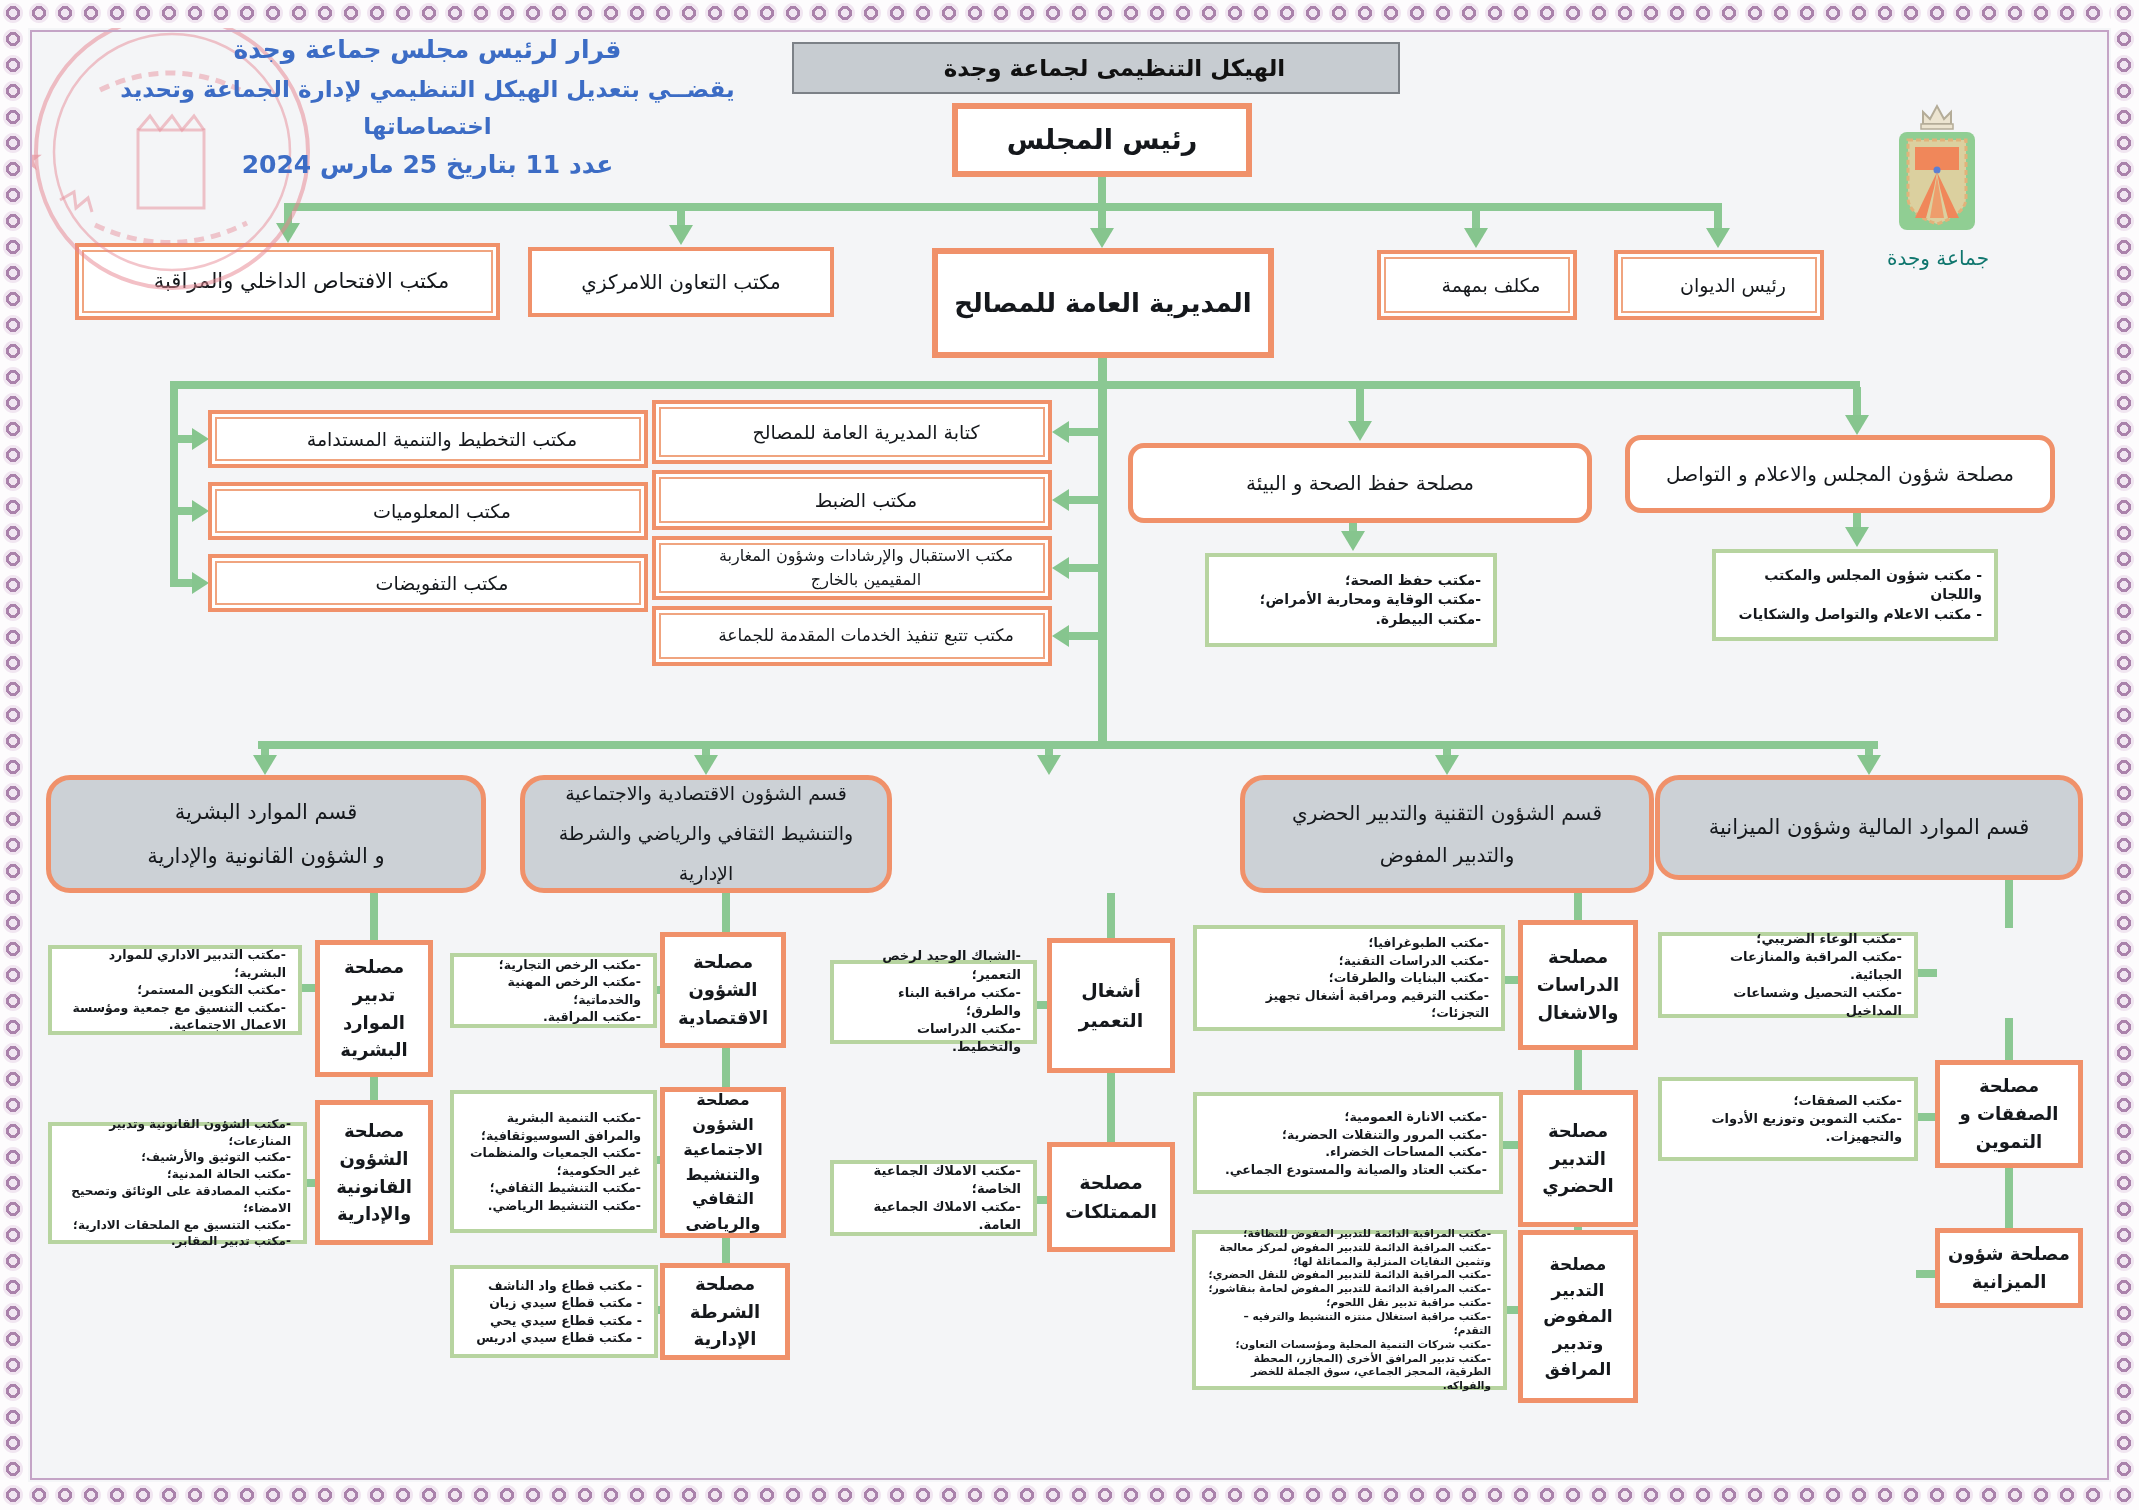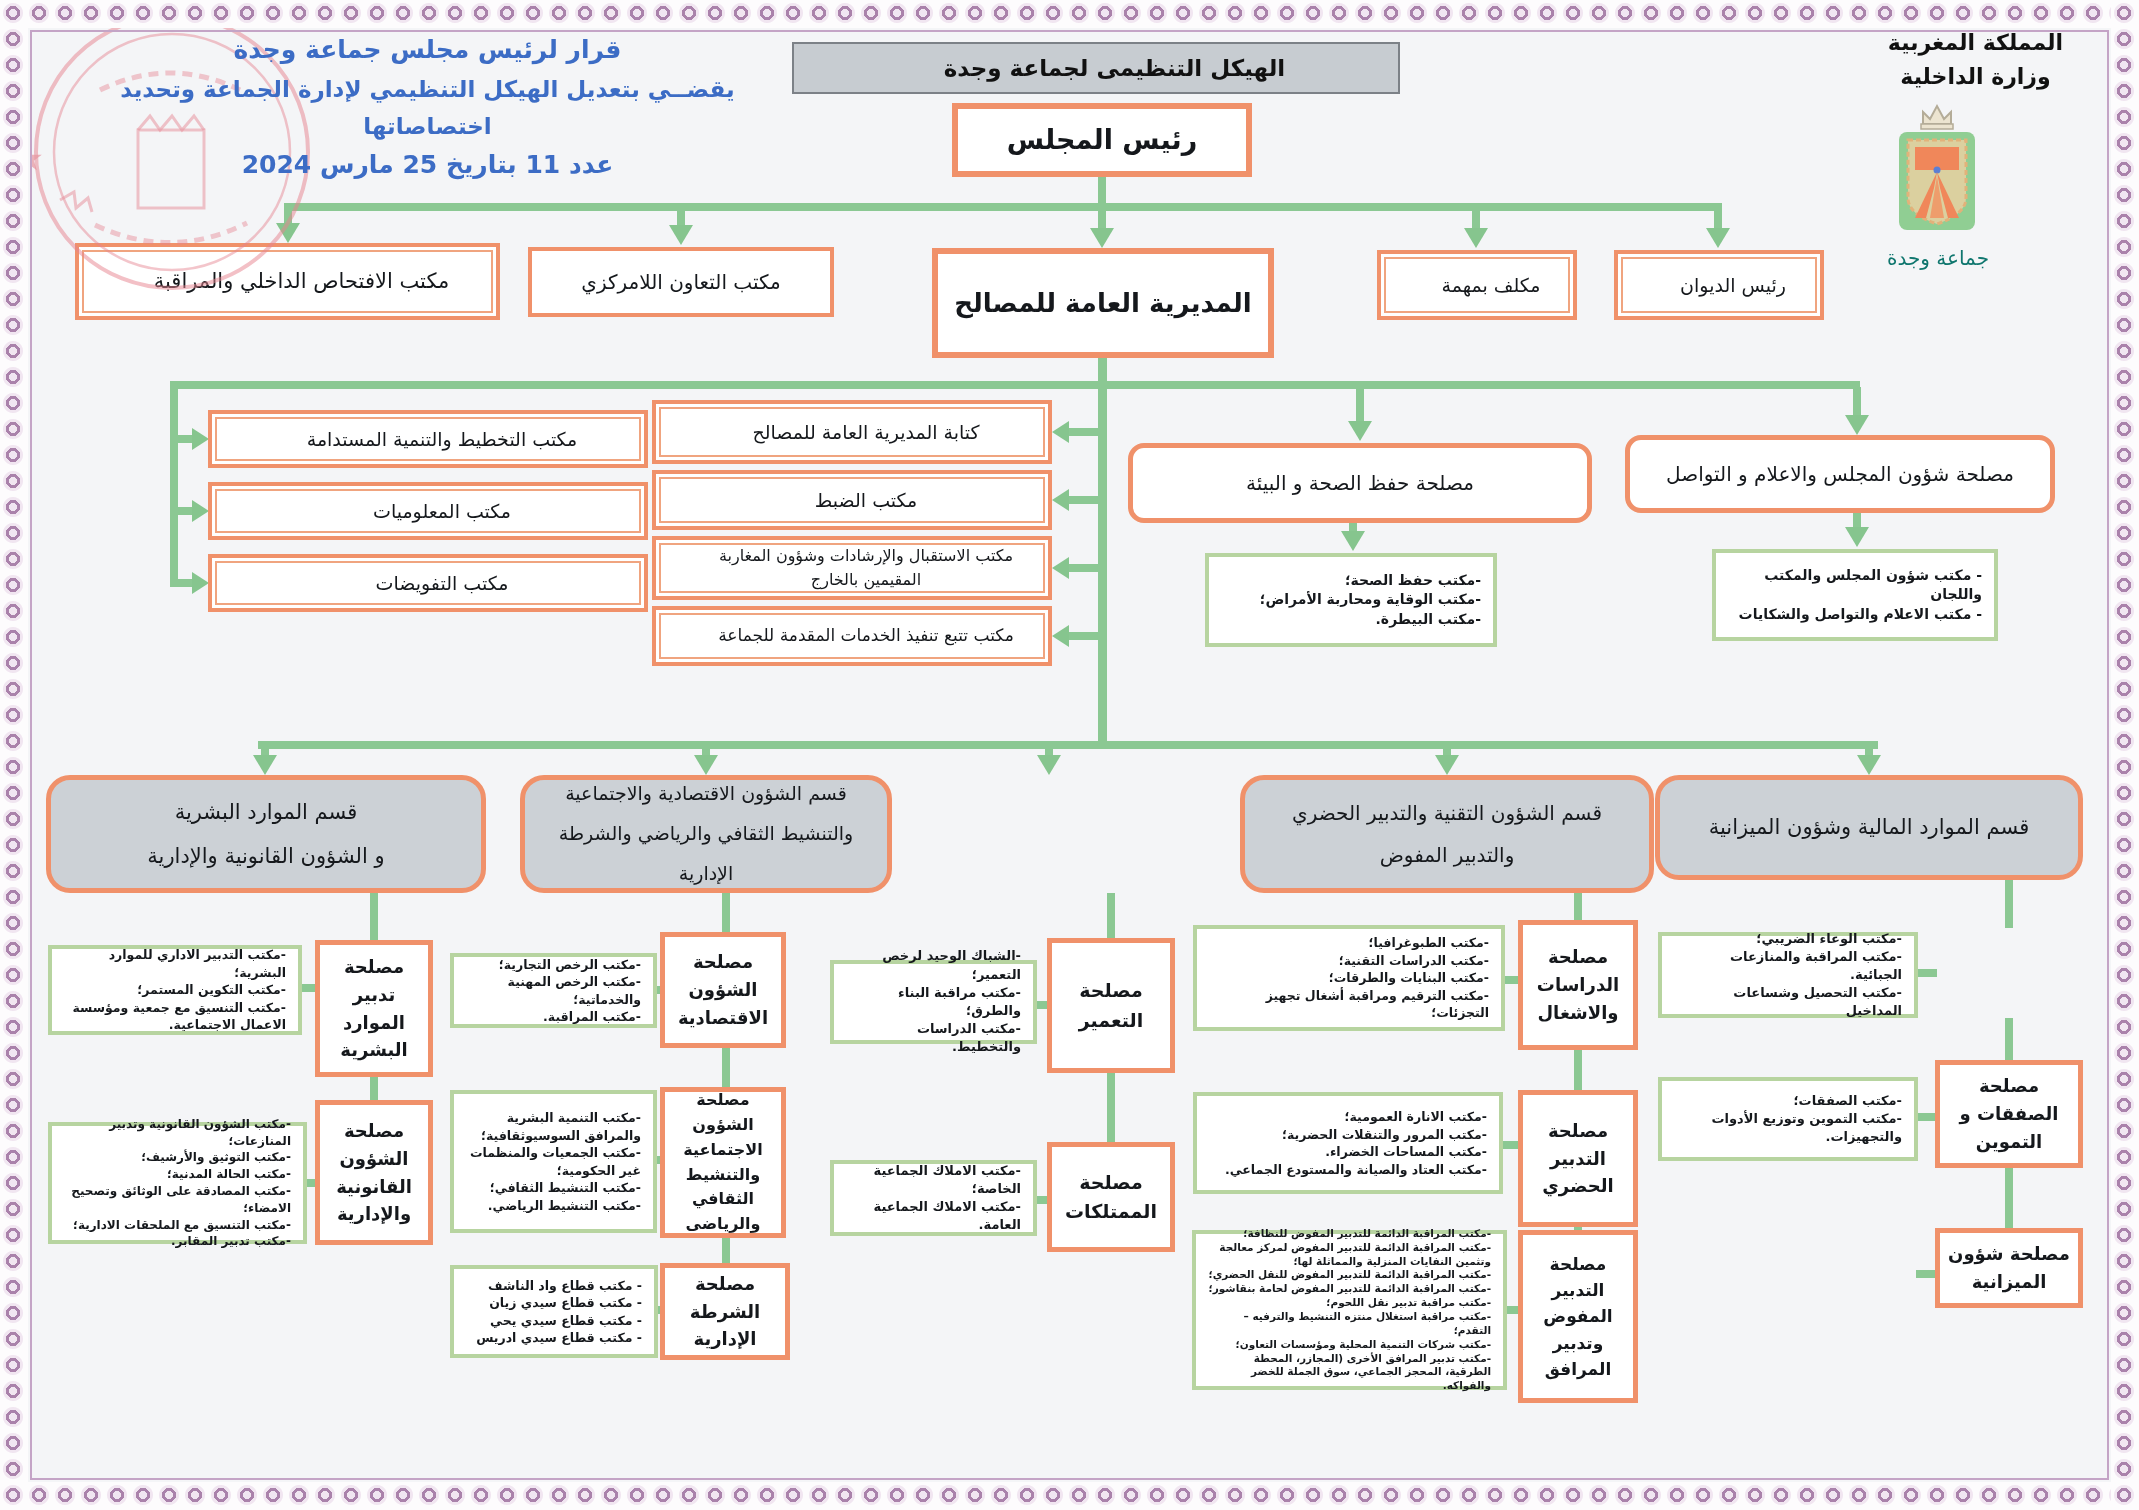--- a/index.html
+++ b/index.html
@@ -62,24 +62,20 @@
   <div class="inner-line"></div>
 
   <div class="decree">
     <div class="l1">قرار لرئيس مجلس جماعة وجدة</div>
     <div class="l2">يقضــي  بتعديل الهيكل التنظيمي لإدارة الجماعة وتحديد اختصاصاتها</div>
     <div class="l3">عدد 11 بتاريخ 25 مارس 2024</div>
   </div>
 
   <div class="titlebar">الهيكل التنظيمى لجماعة وجدة</div>
 
-  <div class="kingdom">
-    <div>المملكة المغربية</div>
-    <div>وزارة الداخلية</div>
-  </div>
 
   <div class="logo">
     <svg width="102" height="142" viewBox="0 0 102 142">
       <path d="M37 22 L37 10 L44 17 L51 4 L58 17 L65 10 L65 22 Z" fill="#ece4d0" stroke="#b4ac98" stroke-width="2"></path>
       <rect x="35" y="22" width="32" height="5" fill="#ece4d0" stroke="#b4ac98" stroke-width="1.5"></rect>
       <rect x="13" y="30" width="76" height="98" rx="8" fill="#90ce93"></rect>
       <path d="M22 38 h58 v58 q0 16 -29 26 q-29 -10 -29 -26 Z" fill="#dbd09f" stroke="#e2b27a" stroke-width="3" stroke-dasharray="5 3"></path>
       <rect x="29" y="45" width="44" height="23" fill="#f0875a"></rect>
       <circle cx="51" cy="68" r="3.5" fill="#5b7fd4"></circle>
       <path d="M51 70 L29 116 L40 116 L48 86 Z" fill="#f0875a"></path>
@@ -239,21 +235,21 @@
       <div class="li">- مكتب قطاع واد الناشف</div>
       <div class="li">- مكتب قطاع سيدي زيان</div>
       <div class="li">- مكتب قطاع سيدي يحي</div>
       <div class="li">- مكتب قطاع سيدي ادريس</div>
     </div>
 
   <i class="st" style="left:1107px;top:893px;width:8px;height:45px"></i>
   <i class="st" style="left:1107px;top:1073px;width:8px;height:69px"></i>
   <i class="st" style="left:1033px;top:1001px;width:16px;height:8px"></i>
   <i class="st" style="left:1033px;top:1196px;width:16px;height:8px"></i>
-  <div class="sbox" style="left:1047px;top:938px;width:128px;height:135px;font-size:19px">مصلحة التعمير</div>
+  <div class="sbox" style="left:1047px;top:938px;width:128px;height:135px;font-size:19px">أشغال التعمير</div>
   <div class="gbox" style="left:830px;top:960px;width:207px;height:84px;font-size:13px">
       <div class="li">-الشباك الوحيد لرخص التعمير؛</div>
       <div class="li">-مكتب مراقبة البناء والطرق؛</div>
       <div class="li">-مكتب الدراسات والتخطيط.</div>
     </div>
   <div class="sbox" style="left:1047px;top:1142px;width:128px;height:110px;font-size:19px">مصلحة الممتلكات</div>
   <div class="gbox" style="left:830px;top:1160px;width:207px;height:76px;font-size:13px">
       <div class="li">-مكتب الاملاك الجماعية الخاصة؛</div>
       <div class="li">-مكتب الاملاك الجماعية العامة.</div>
     </div>

